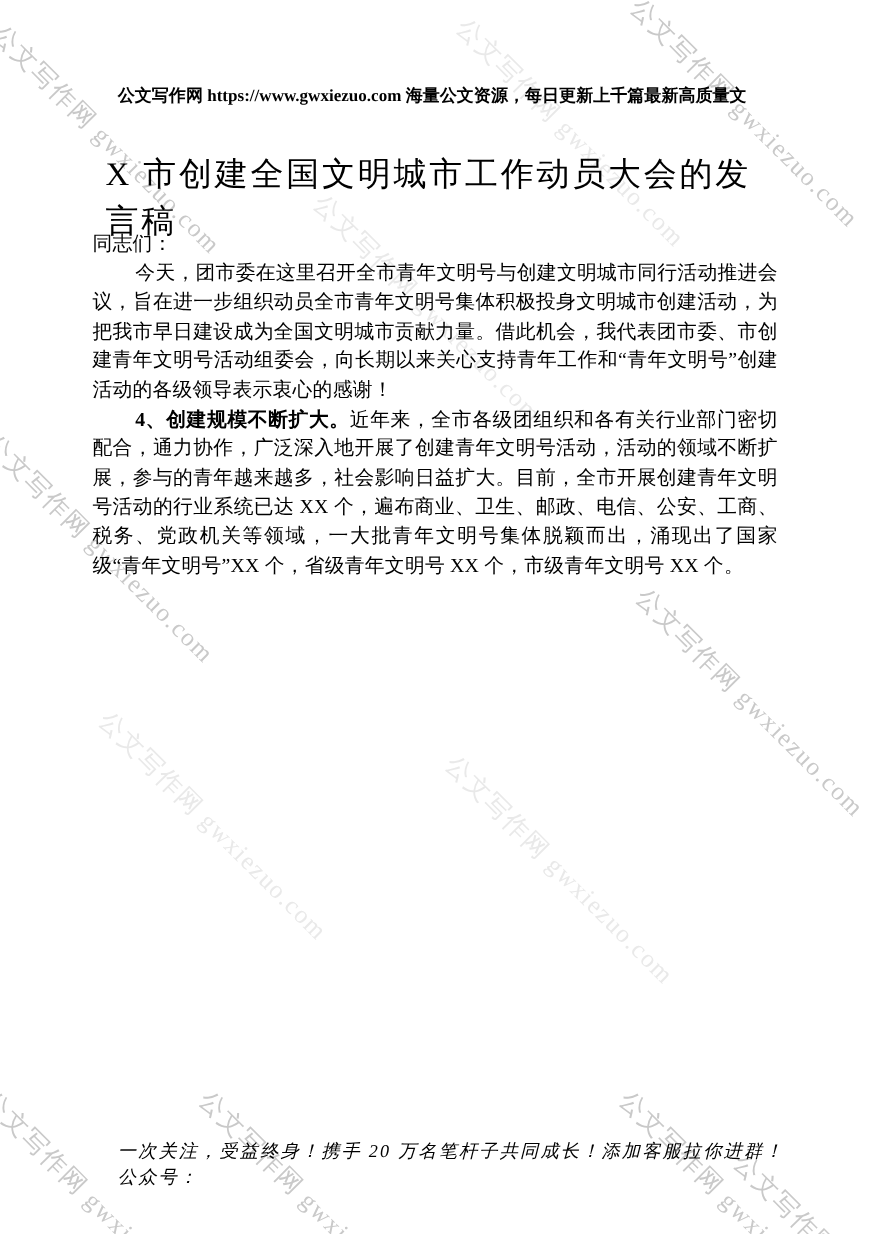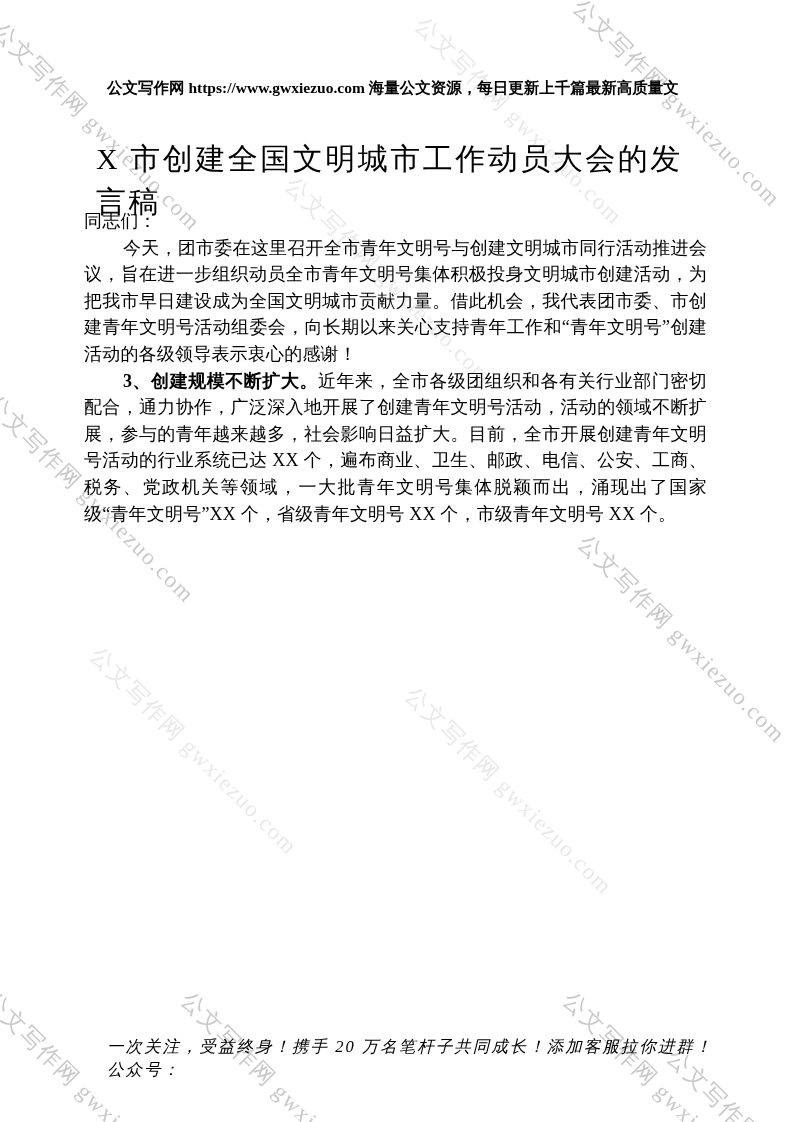--- a/index.html
+++ b/index.html
@@ -79,18 +79,18 @@
       <span class="wm faint" style="left: 105px; top: 640px;">公文写作网 gwxiezuo.com</span>
       <span class="wm faint" style="left: 420px; top: 680px;">公文写作网 gwxiezuo.com</span>
     </div>
   <div class="doc-header">
       <div>公文写作网 https://www.gwxiezuo.com 海量公文资源，每日更新上千篇最新高质量文</div>
     </div>
   <h1 class="doc-title">X 市创建全国文明城市工作动员大会的发言稿</h1>
   <div class="doc-body">
       <p class="plain">同志们：</p>
       <p class="indent">今天，团市委在这里召开全市青年文明号与创建文明城市同行活动推进会议，旨在进一步组织动员全市青年文明号集体积极投身文明城市创建活动，为把我市早日建设成为全国文明城市贡献力量。借此机会，我代表团市委、市创建青年文明号活动组委会，向长期以来关心支持青年工作和“青年文明号”创建活动的各级领导表示衷心的感谢！</p>
-      <p class="indent"><b class="lead">3、创建规模不断扩大。</b>近年来，全市各级团组织和各有关行业部门密切配合，通力协作，广泛深入地开展了创建青年文明号活动，活动的领域不断扩展，参与的青年越来越多，社会影响日益扩大。目前，全市开展创建青年文明号活动的行业系统已达 XX 个，遍布商业、卫生、邮政、电信、公安、工商、税务、党政机关等领域，一大批青年文明号集体脱颖而出，涌现出了国家级“青年文明号”XX 个，省级青年文明号 XX 个，市级青年文明号 XX 个。</p>
+      <p class="indent"><b class="lead">4、创建规模不断扩大。</b>近年来，全市各级团组织和各有关行业部门密切配合，通力协作，广泛深入地开展了创建青年文明号活动，活动的领域不断扩展，参与的青年越来越多，社会影响日益扩大。目前，全市开展创建青年文明号活动的行业系统已达 XX 个，遍布商业、卫生、邮政、电信、公安、工商、税务、党政机关等领域，一大批青年文明号集体脱颖而出，涌现出了国家级“青年文明号”XX 个，省级青年文明号 XX 个，市级青年文明号 XX 个。</p>
     </div>
   <div class="doc-footer">
       <div>一次关注，受益终身！携手 20 万名笔杆子共同成长！添加客服拉你进群！公众号：</div>
     </div>
 </div>
 
 </body></html>

